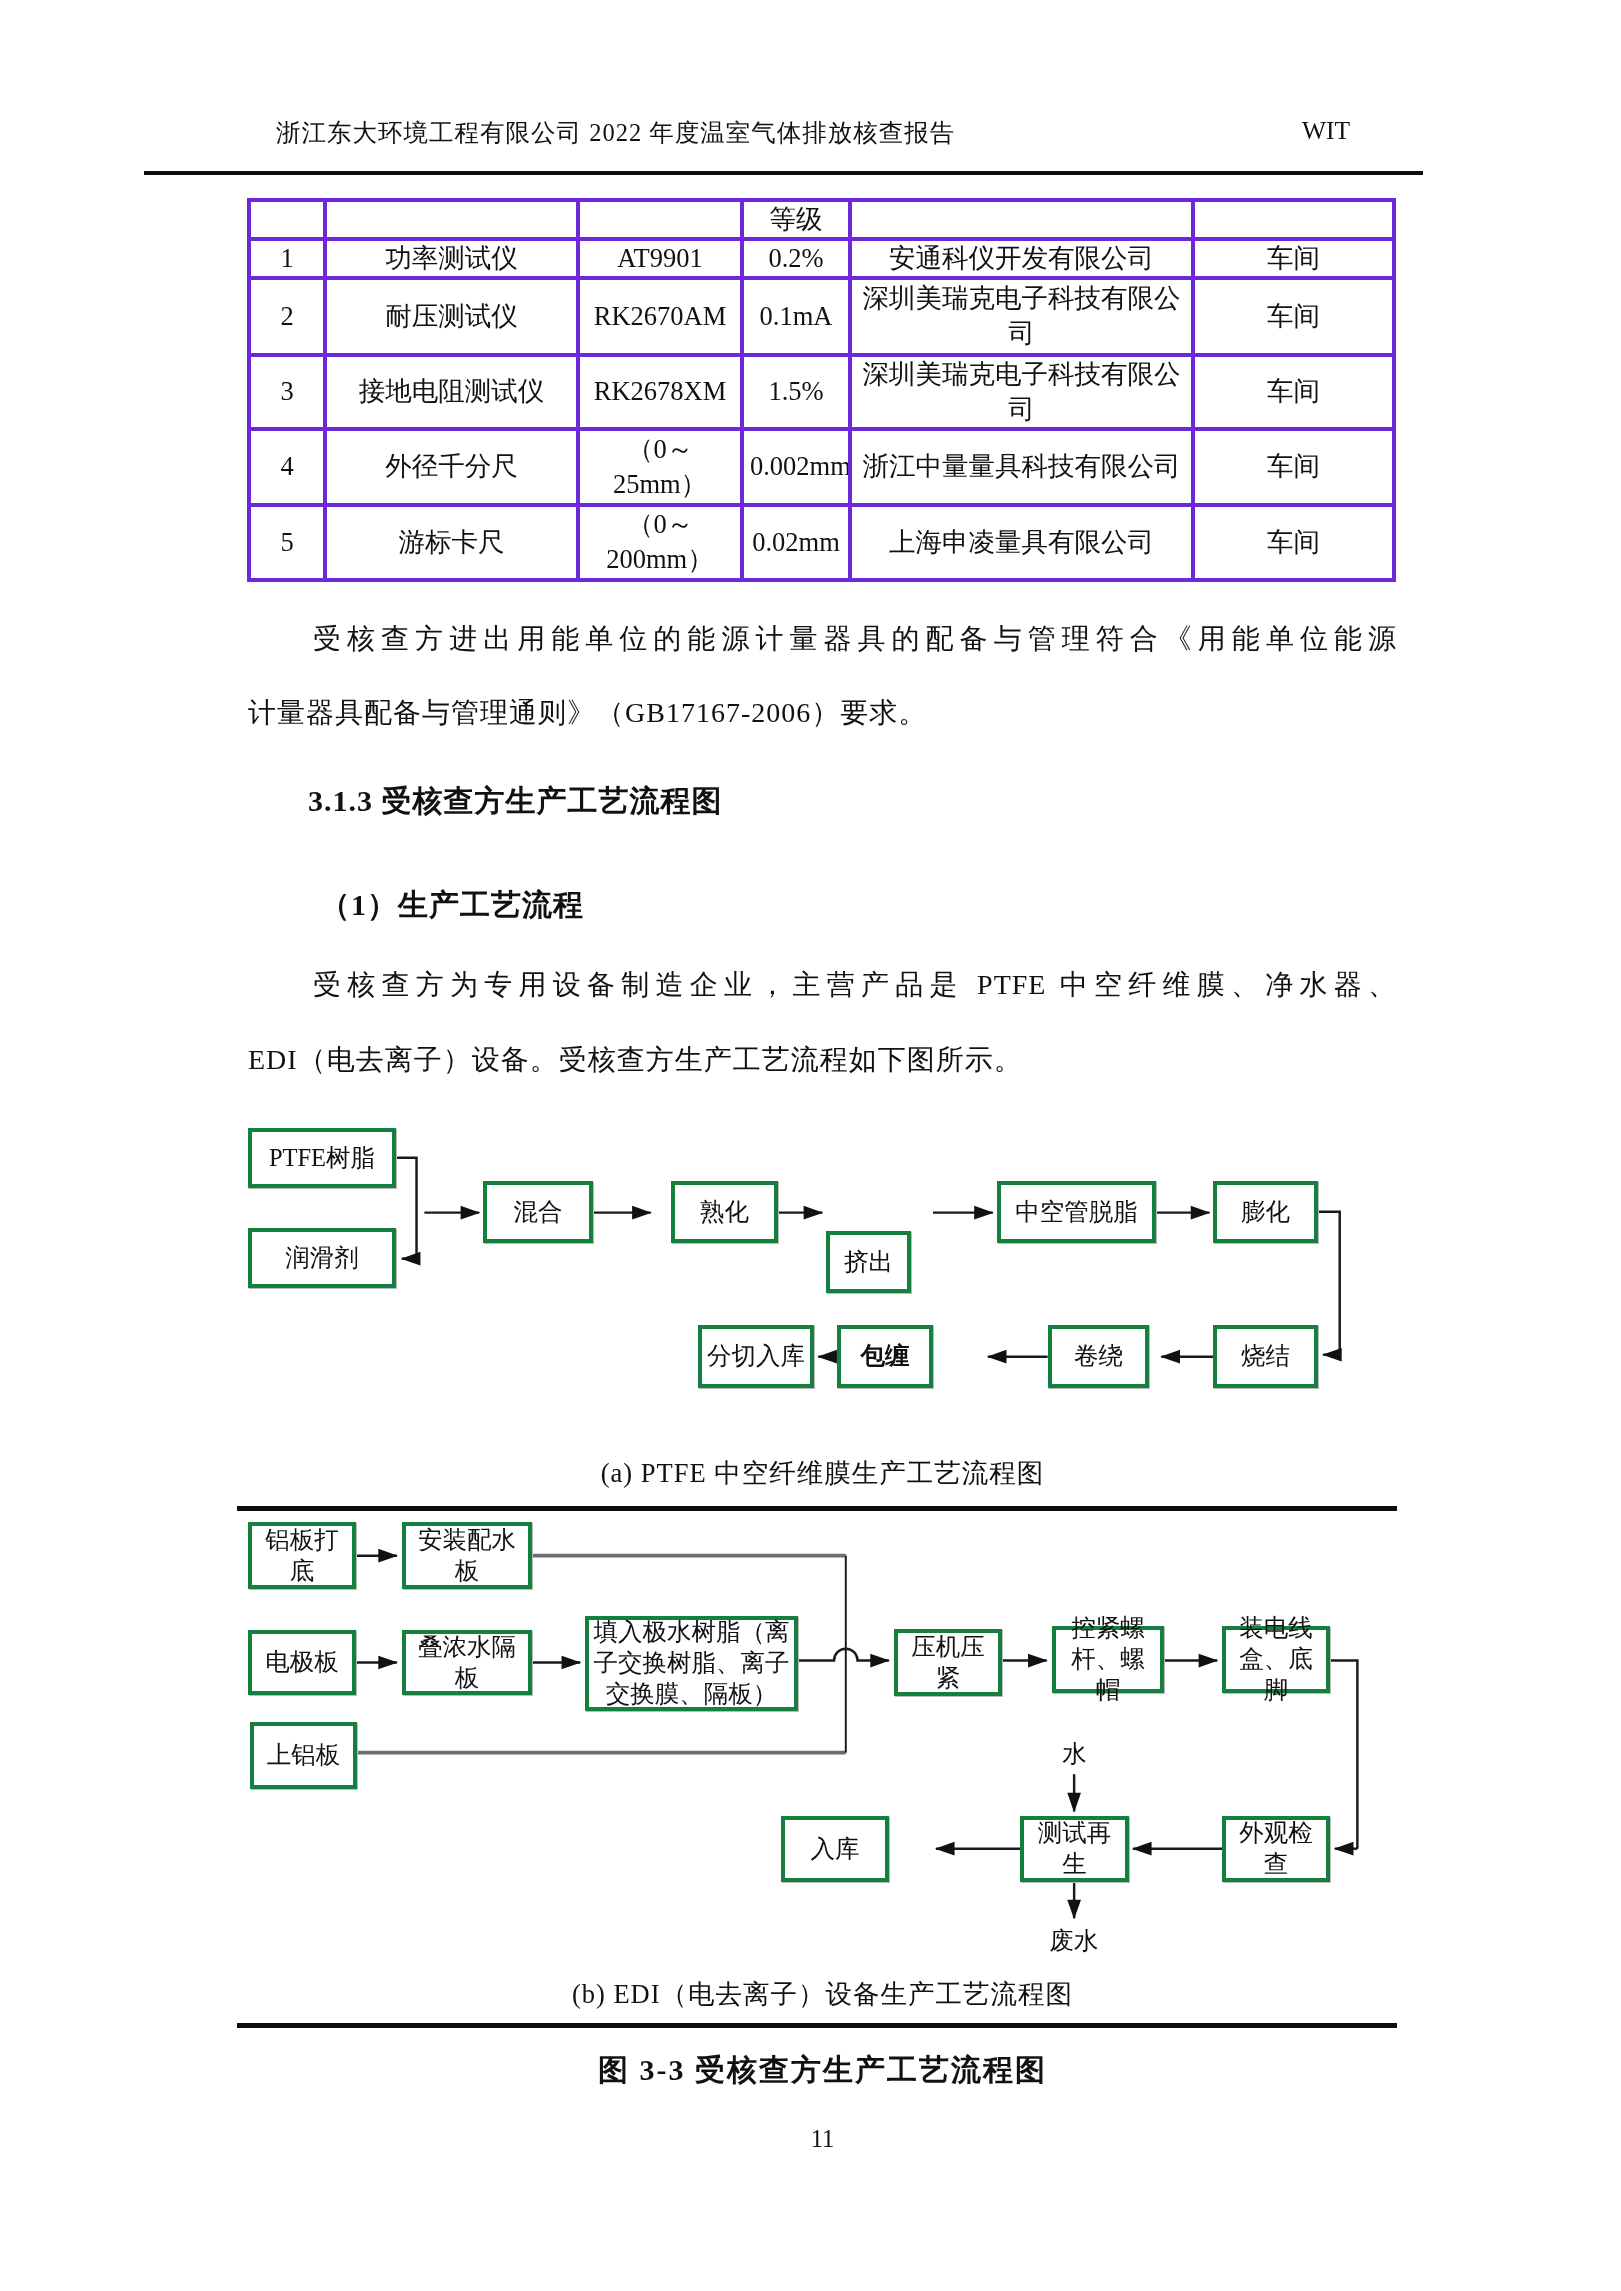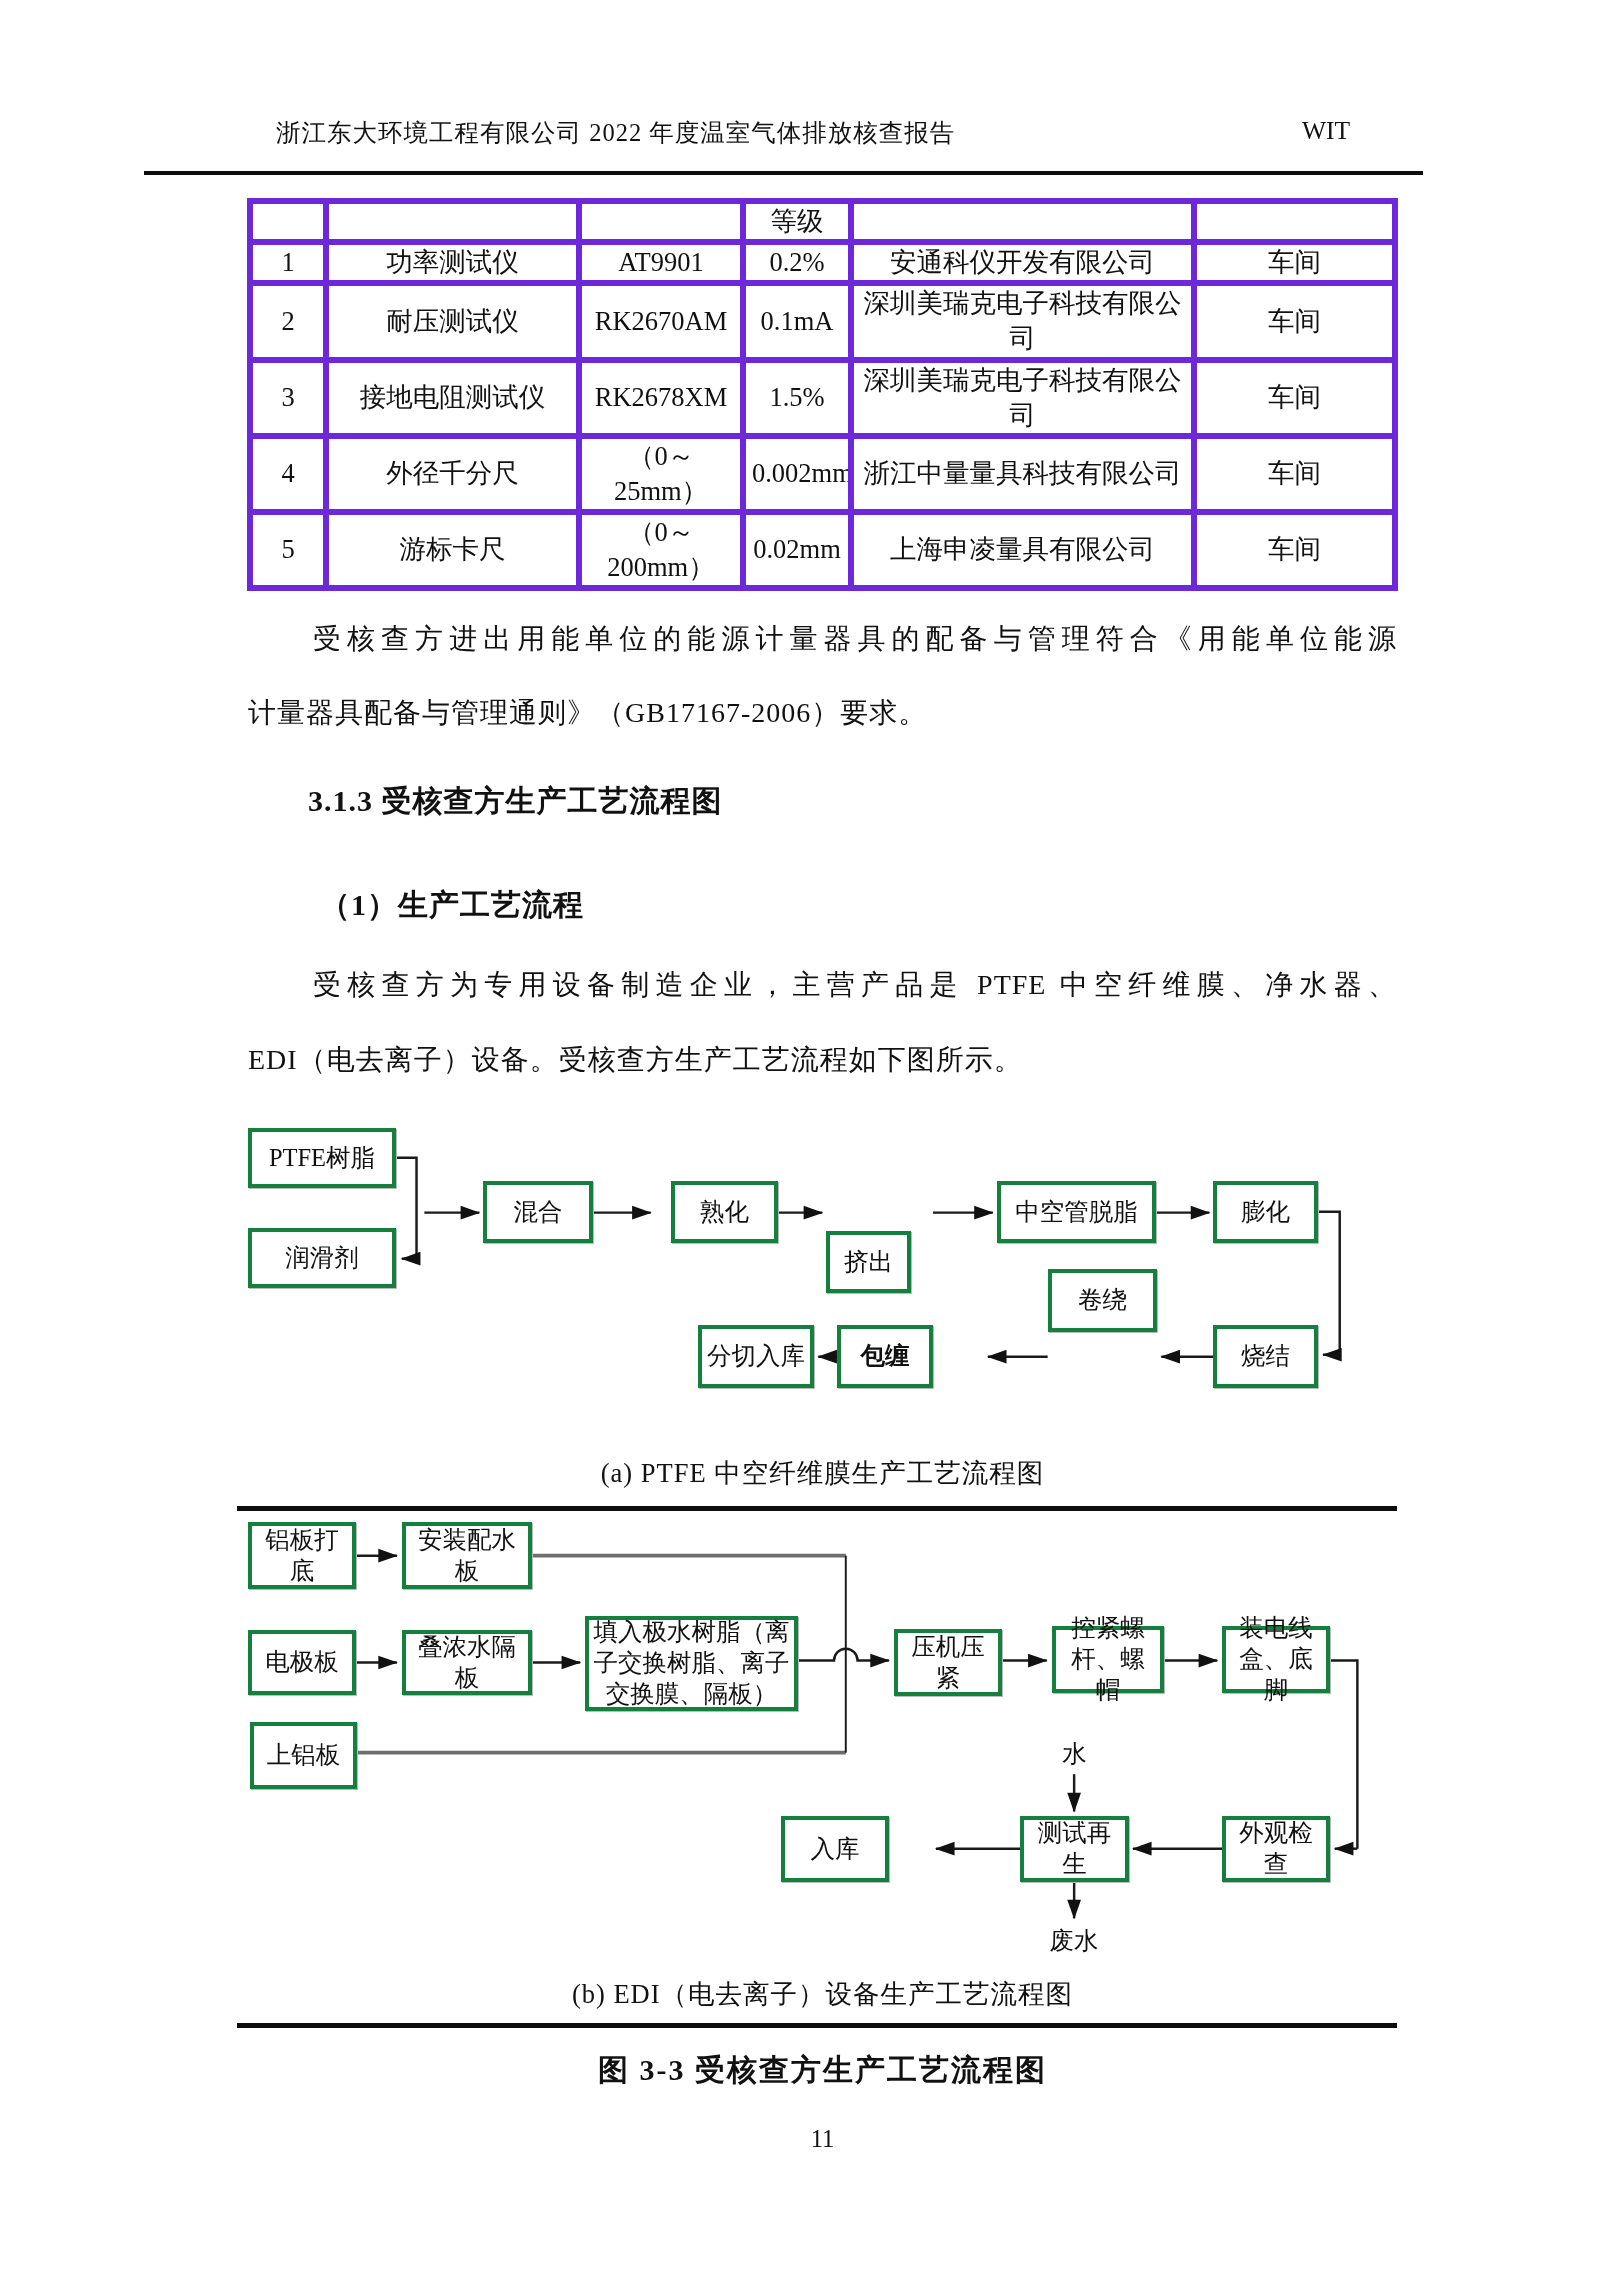--- a/index.html
+++ b/index.html
@@ -17,21 +17,21 @@
   .hdr-title{top:116px;left:276px;font-size:24.5px;letter-spacing:1px;}
   .hdr-mark{top:116px;left:1302px;font-size:25.5px;}
   .hdr-rule{top:171px;left:144px;width:1279px;height:3.9px;background:#0d0d0d;}
   
   table.inst{
     position:absolute;top:198px;left:247px;
     width:1145px;border-collapse:collapse;table-layout:fixed;
     font-size:26.5px;
   }
   table.inst td{
-    border:6px solid #6d28d9;
+    border:4px solid #6d28d9;
     text-align:center;vertical-align:middle;
     padding:0 5.9px;line-height:1.32;
     overflow:hidden;
   }
   table.inst{border:2.9px solid #111;}
   tr.carry td{border-bottom:2.9px solid #111;}
   
   .bodyline{left:248px;width:1149px;font-size:28px;line-height:39px;letter-spacing:1px;}
   .stretch{text-align:justify;text-align-last:justify;}
   .indent{text-indent:65px;}
@@ -178,21 +178,21 @@
 
   <div class="fbox" style="left:248px;top:1128px;width:148px;height:60px;">PTFE树脂</div>
   <div class="fbox" style="left:248px;top:1228px;width:148px;height:60px;">润滑剂</div>
   <div class="fbox" style="left:483px;top:1181px;width:110px;height:62px;">混合</div>
   <div class="fbox" style="left:655px;top:1181px;width:107px;height:62px;margin-left:16px;">熟化</div>
   <div class="fbox" style="left:826px;top:1231px;width:85px;height:62px;">挤出</div>
   <div class="fbox" style="left:997px;top:1181px;width:159px;height:62px;">中空管脱脂</div>
   <div class="fbox" style="left:1213px;top:1181px;width:105px;height:62px;">膨化</div>
   <div class="fbox" style="left:698px;top:1325px;width:116px;height:63px;">分切入库</div>
   <div class="fbox" style="left:837px;top:1325px;width:96px;height:63px;font-weight:bold;">包缠</div>
-  <div class="fbox" style="left:1048px;top:1269px;width:109px;height:63px;">卷绕</div>
+  <div class="fbox" style="left:1048px;top:1325px;width:101px;height:63px;">卷绕</div>
   <div class="fbox" style="left:1213px;top:1325px;width:105px;height:63px;">烧结</div>
 
   <div class="abs caption" style="top:1455px;">(a) PTFE 中空纤维膜生产工艺流程图</div>
 
   <div class="abs rule" style="top:1506px;"></div>
 
   <div class="fbox" style="left:248px;top:1522px;width:108px;height:67px;">铝板打底</div>
   <div class="fbox" style="left:402px;top:1522px;width:130px;height:67px;">安装配水板</div>
   <div class="fbox" style="left:248px;top:1630px;width:108px;height:65px;">电极板</div>
   <div class="fbox" style="left:402px;top:1630px;width:130px;height:65px;">叠浓水隔板</div>

